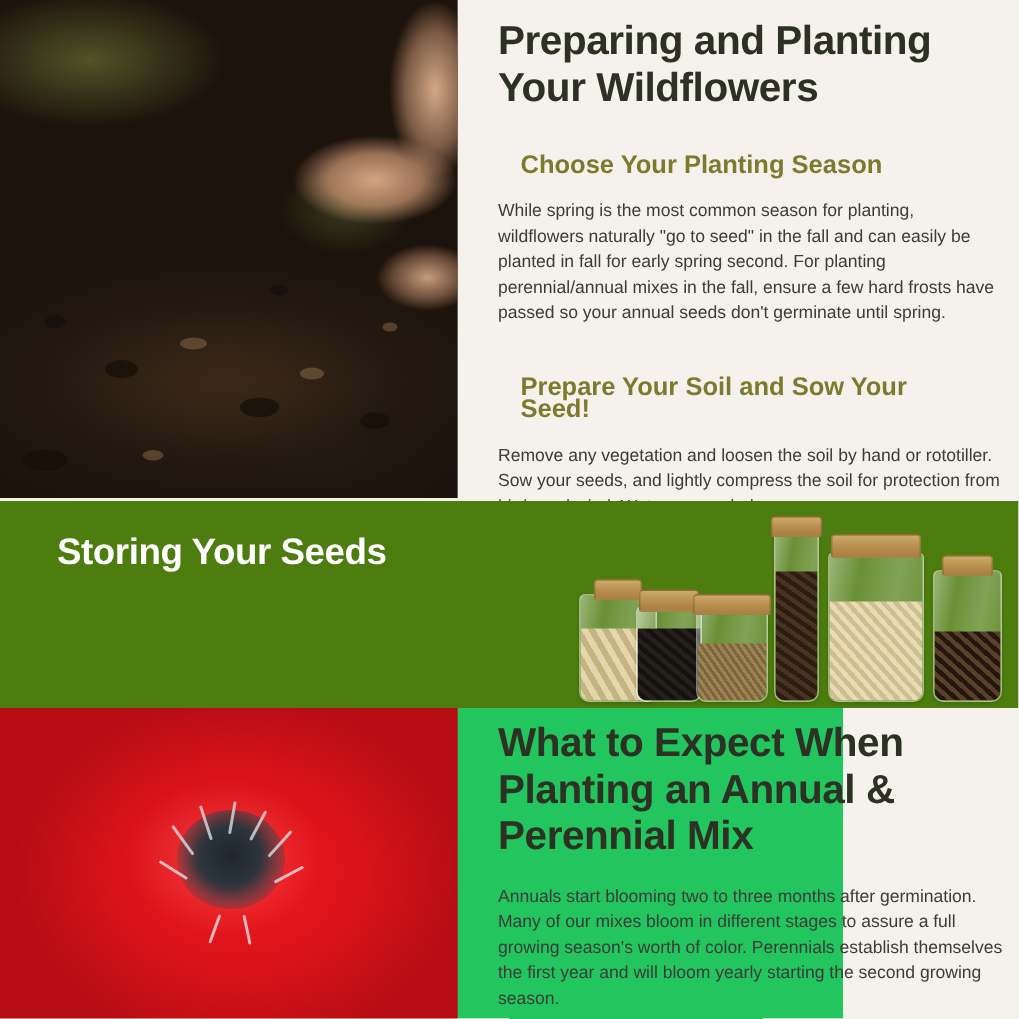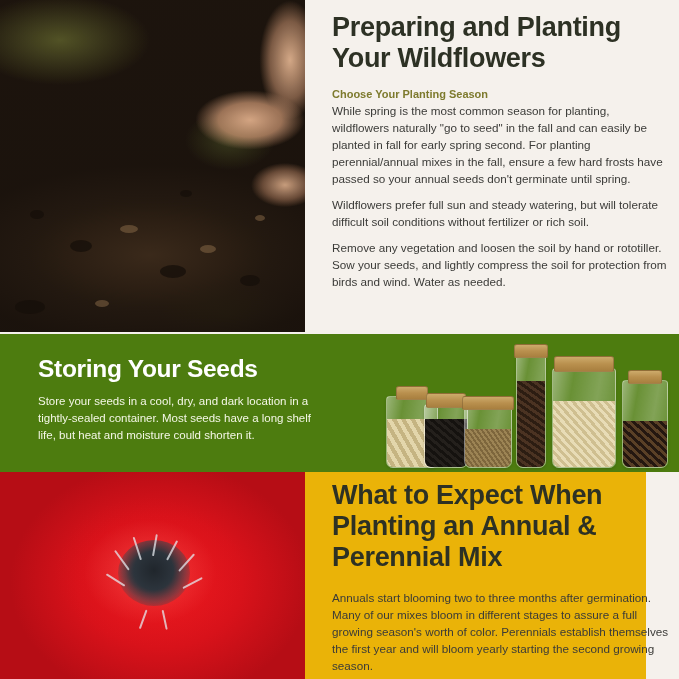--- a/index.html
+++ b/index.html
@@ -62,23 +62,23 @@
   }
   h1.head {
     margin: 0;
     color: #2d3124;
     font-size: 27px;
     line-height: 31px;
     font-weight: 700;
     letter-spacing: -0.3px;
   }
   .subhead {
-    margin: 0;
+    margin: 15px;
     color: #7d7a2d;
-    font-size: 11px;
+    font-size: 17px;
     line-height: 15px;
     font-weight: 700;
   }
   .body-txt {
     margin: 0;
     color: #3b3b38;
     font-size: 11.7px;
     line-height: 17px;
     font-weight: 400;
   }
@@ -144,22 +144,22 @@
   .seeds-black { background: repeating-linear-gradient(40deg, #24201c 0px, #24201c 3px, #15120f 3px, #15120f 6px); }
   .seeds-brown { background: repeating-linear-gradient(55deg, #9c8454 0px, #9c8454 2px, #7d663c 2px, #7d663c 4px); }
   .seeds-dark  { background: repeating-linear-gradient(35deg, #4b3322 0px, #4b3322 3px, #2c1d12 3px, #2c1d12 6px); }
   .seeds-pale  { background: repeating-linear-gradient(60deg, #e3d6ab 0px, #e3d6ab 4px, #c5b482 4px, #c5b482 8px); }
   .seeds-bb    { background: repeating-linear-gradient(42deg, #5a4026 0px, #5a4026 3px, #241710 3px, #241710 6px); }
 
   
   .sec-bot {
     position: absolute;
     left: 0; top: 472px;
-    width: 646px; height: 207px;
-    background: #eab308;
+    width: 562px; height: 207px;
+    background: #22c55e;
   }
   .poppy-photo {
     position: absolute;
     left: 0; top: 0;
     width: 305px; height: 207px;
     overflow: hidden;
     background: #cf1016;
   }
   .poppy-bg {
     position: absolute;
@@ -218,31 +218,30 @@
     </div>
 
     <div class="col-right" style="top:12px;">
       <h1 class="head">Preparing and Planting Your Wildflowers</h1>
 
       <div class="gap-a"></div>
       <p class="subhead">Choose Your Planting Season</p>
       <p class="body-txt">While spring is the most common season for planting, wildflowers naturally "go to seed" in the fall and can easily be planted in fall for early spring second. For planting perennial/annual mixes in the fall, ensure a few hard frosts have passed so your annual seeds don't germinate until spring.</p>
 
       <div class="gap-b"></div>
-      <p class="body-txt">Wildflowers prefer full sun and steady watering, but will tolerate difficult soil conditions without fertilizer or rich soil.</p>
 
       <div class="gap-b"></div>
+      <p class="subhead">Prepare Your Soil and Sow Your Seed!</p>
       <p class="body-txt">Remove any vegetation and loosen the soil by hand or rototiller. Sow your seeds, and lightly compress the soil for protection from birds and wind. Water as needed.</p>
     </div>
   </div>
 
   <div class="sec-green">
     <div class="green-text">
       <h2 class="head-green">Storing Your Seeds</h2>
-      <p class="body-green">Store your seeds in a cool, dry, and dark location in a tightly-sealed container. Most seeds have a long shelf life, but heat and moisture could shorten it.</p>
     </div>
 
     <div class="jars">
 
       <div class="jar" style="left:0px;width:50px;height:70px;">
         <div class="fill seeds-pale" style="height:48px;"></div>
       </div>
       <div class="cork" style="left:10px;bottom:68px;width:30px;height:12px;"></div>
 
       <div class="jar" style="left:38px;width:42px;height:62px;">

